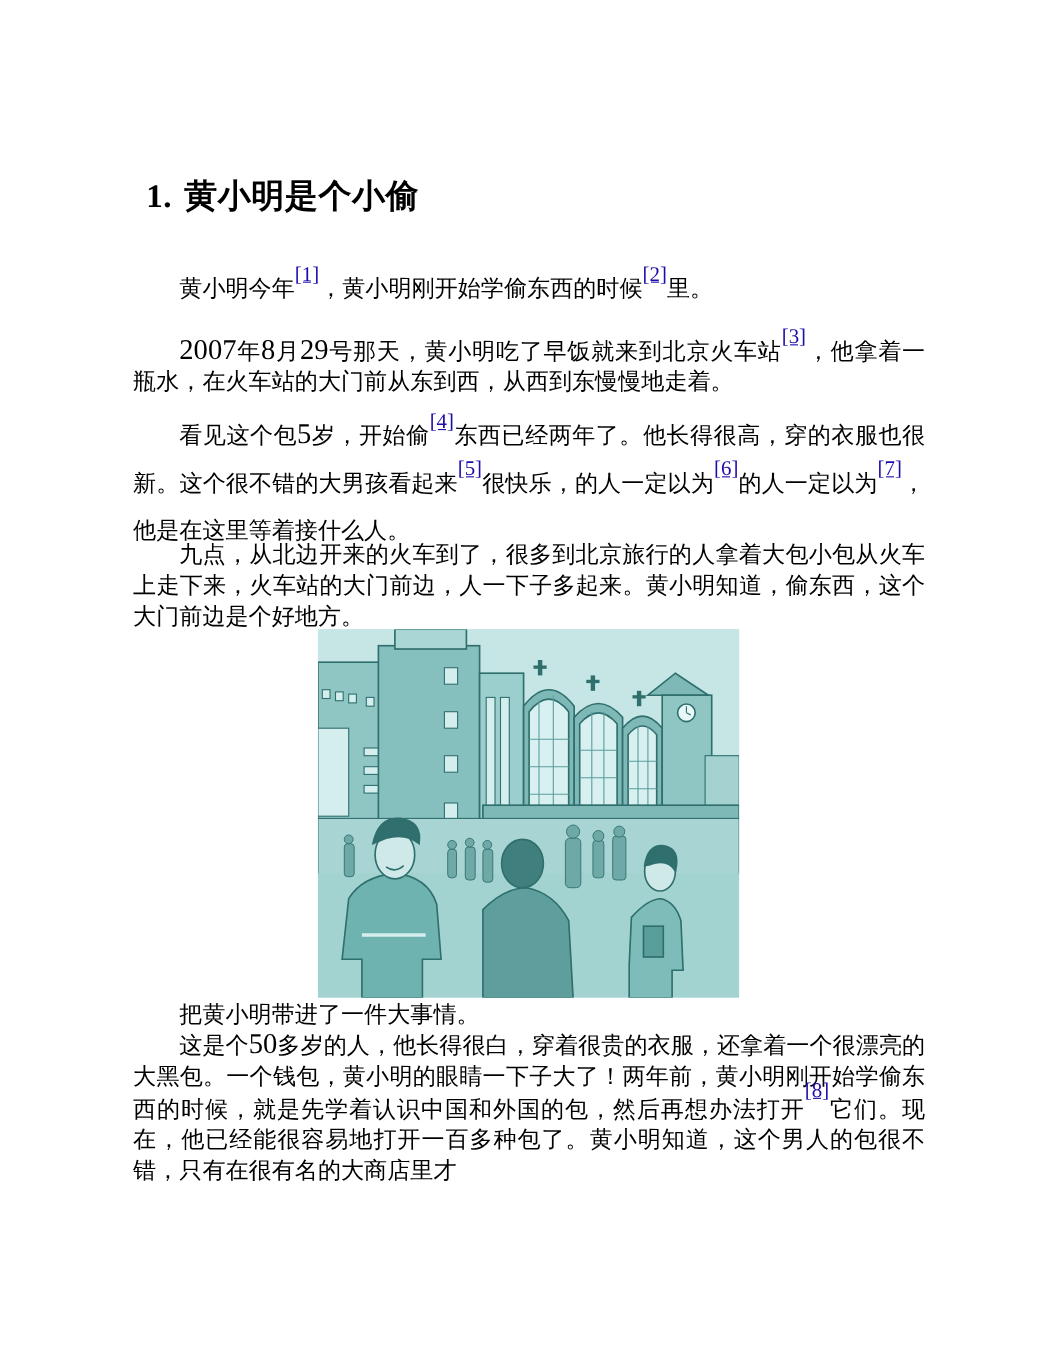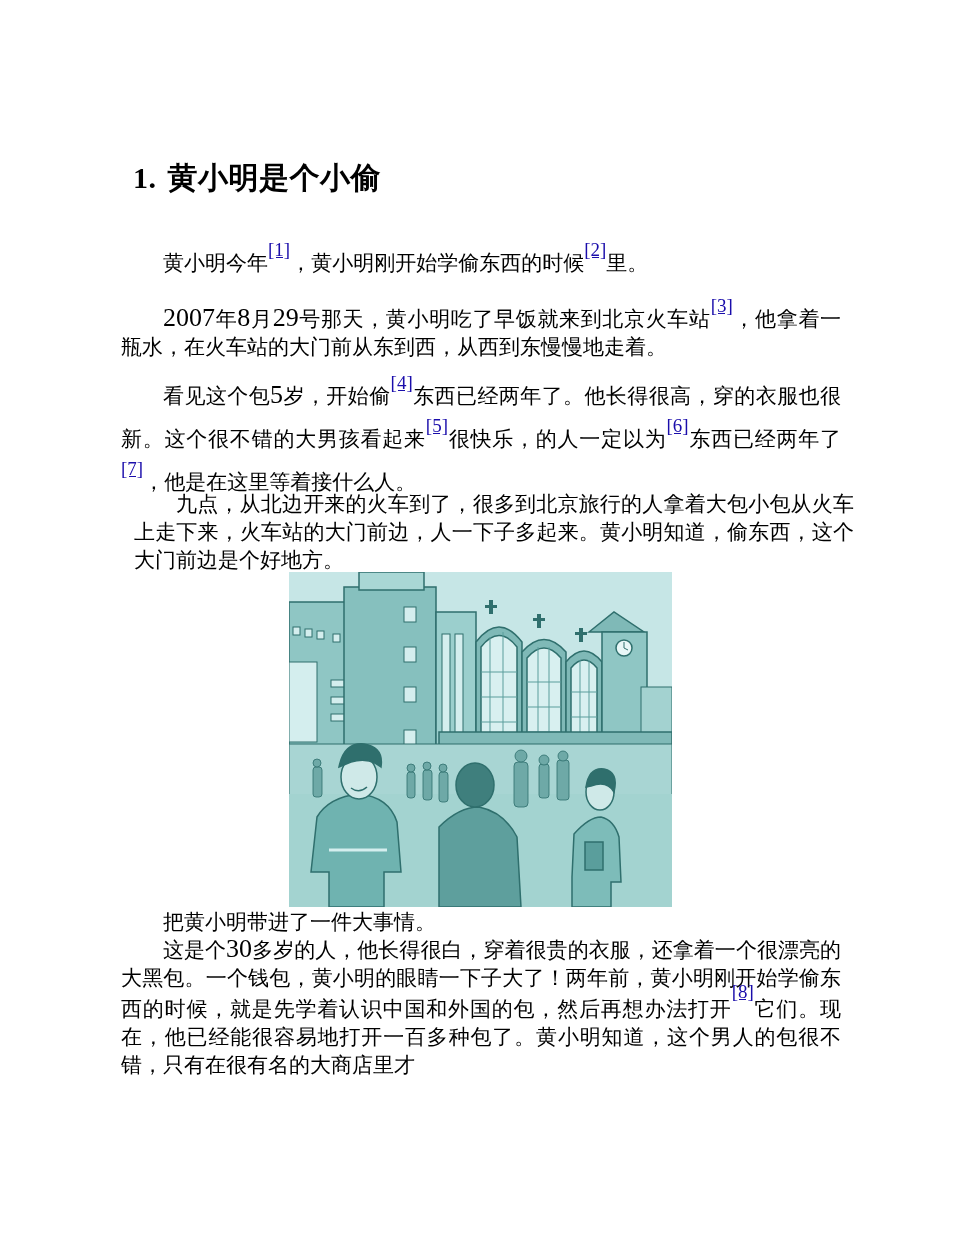--- a/index.html
+++ b/index.html
@@ -27,24 +27,24 @@
 
 <p class="para indent" style="top:250px;">
   <span>黄小明今年</span><sup class="fn"><a href="#">[1]</a></sup><span>，黄小明刚开始学偷东西的时候</span><sup class="fn"><a href="#">[2]</a></sup><span>里。</span>
 </p>
 
 <p class="para indent" style="top:304px; line-height:28px;">
   <span class="num">2007</span><span>年</span><span class="num">8</span><span>月</span><span class="num">29</span><span>号那天，黄小明吃了早饭就来到北京火车站</span><sup class="fn"><a href="#">[3]</a></sup><span>，他拿着一瓶水，在火车站的大门前从东到西，从西到东慢慢地走着。</span>
 </p>
 
 <p class="para indent" style="top:373px; line-height:43px;">
-  <span>看见这个包</span><span class="num">5</span><span>岁，开始偷</span><sup class="fn"><a href="#">[4]</a></sup><span>东西已经两年了。他长得很高，穿的衣服也很新。这个很不错的大男孩看起来</span><sup class="fn"><a href="#">[5]</a></sup><span>很快乐，的人一定以为</span><sup class="fn"><a href="#">[6]</a></sup><span>东西已经两年了</span><sup class="fn"><a href="#">[7]</a></sup><span>，他是在这里等着接什么人。</span>
+  <span>看见这个包</span><span class="num">5</span><span>岁，开始偷</span><sup class="fn"><a href="#">[4]</a></sup><span>东西已经两年了。他长得很高，穿的衣服也很新。这个很不错的大男孩看起来</span><sup class="fn"><a href="#">[5]</a></sup><span>很快乐，的人一定以为</span><sup class="fn"><a href="#">[6]</a></sup><span>的人一定以为</span><sup class="fn"><a href="#">[7]</a></sup><span>，他是在这里等着接什么人。</span>
 </p>
 
-<p class="para indent" style="top:490px; line-height:28px;margin-left:13px;">九点，从北边开来的火车到了，很多到北京旅行的人拿着大包小包从火车上走下来，火车站的大门前边，人一下子多起来。黄小明知道，偷东西，这个大门前边是个好地方。</p>
+<p class="para indent" style="top:490px; line-height:28px;">九点，从北边开来的火车到了，很多到北京旅行的人拿着大包小包从火车上走下来，火车站的大门前边，人一下子多起来。黄小明知道，偷东西，这个大门前边是个好地方。</p>
 
 <div class="illustration">
   <svg width="383" height="335" viewBox="0 0 383 335" xmlns="http://www.w3.org/2000/svg">
 
     <rect x="0" y="0" width="383" height="335" fill="#c6e6e6"></rect>
 
     <rect x="0" y="30" width="75" height="200" fill="#8fc6c4" stroke="#2f6f6d" stroke-width="1.5"></rect>
     <rect x="0" y="90" width="28" height="80" fill="#d4eeee" stroke="#2f6f6d" stroke-width="1"></rect>
     <g fill="#d4eeee" stroke="#2f6f6d" stroke-width="1">
       <rect x="4" y="55" width="7" height="8"></rect>
@@ -155,14 +155,14 @@
       <ellipse cx="311" cy="220" rx="14" ry="18" fill="#cfe9e8"></ellipse>
       <path d="M297 215 Q300 195 315 197 Q330 200 325 220 Q318 208 302 214 Z" fill="#2f6f6d"></path>
       <rect x="296" y="270" width="18" height="28" fill="#5a9e9c"></rect>
     </g>
   </svg>
 </div>
 
 <p class="para indent" style="top:908px; line-height:28px;">把黄小明带进了一件大事情。</p>
 
 <p class="para indent" style="top:935px; line-height:28px;">
-  <span>这是个</span><span class="num">30</span><span>多岁的人，他长得很白，穿着很贵的衣服，还拿着一个很漂亮的大黑包。一个钱包，黄小明的眼睛一下子大了！两年前，黄小明刚开始学偷东西的时候，就是先学着认识中国和外国的包，然后再想办法打开</span><sup class="fn" style="vertical-align:18px;"><a href="#">[8]</a></sup><span>它们。现在，他已经能很容易地打开一百多种包了。黄小明知道，这个男人的包很不错，只有在很有名的大商店里才</span>
+  <span>这是个</span><span class="num">50</span><span>多岁的人，他长得很白，穿着很贵的衣服，还拿着一个很漂亮的大黑包。一个钱包，黄小明的眼睛一下子大了！两年前，黄小明刚开始学偷东西的时候，就是先学着认识中国和外国的包，然后再想办法打开</span><sup class="fn" style="vertical-align:18px;"><a href="#">[8]</a></sup><span>它们。现在，他已经能很容易地打开一百多种包了。黄小明知道，这个男人的包很不错，只有在很有名的大商店里才</span>
 </p>
 
 </body></html>

